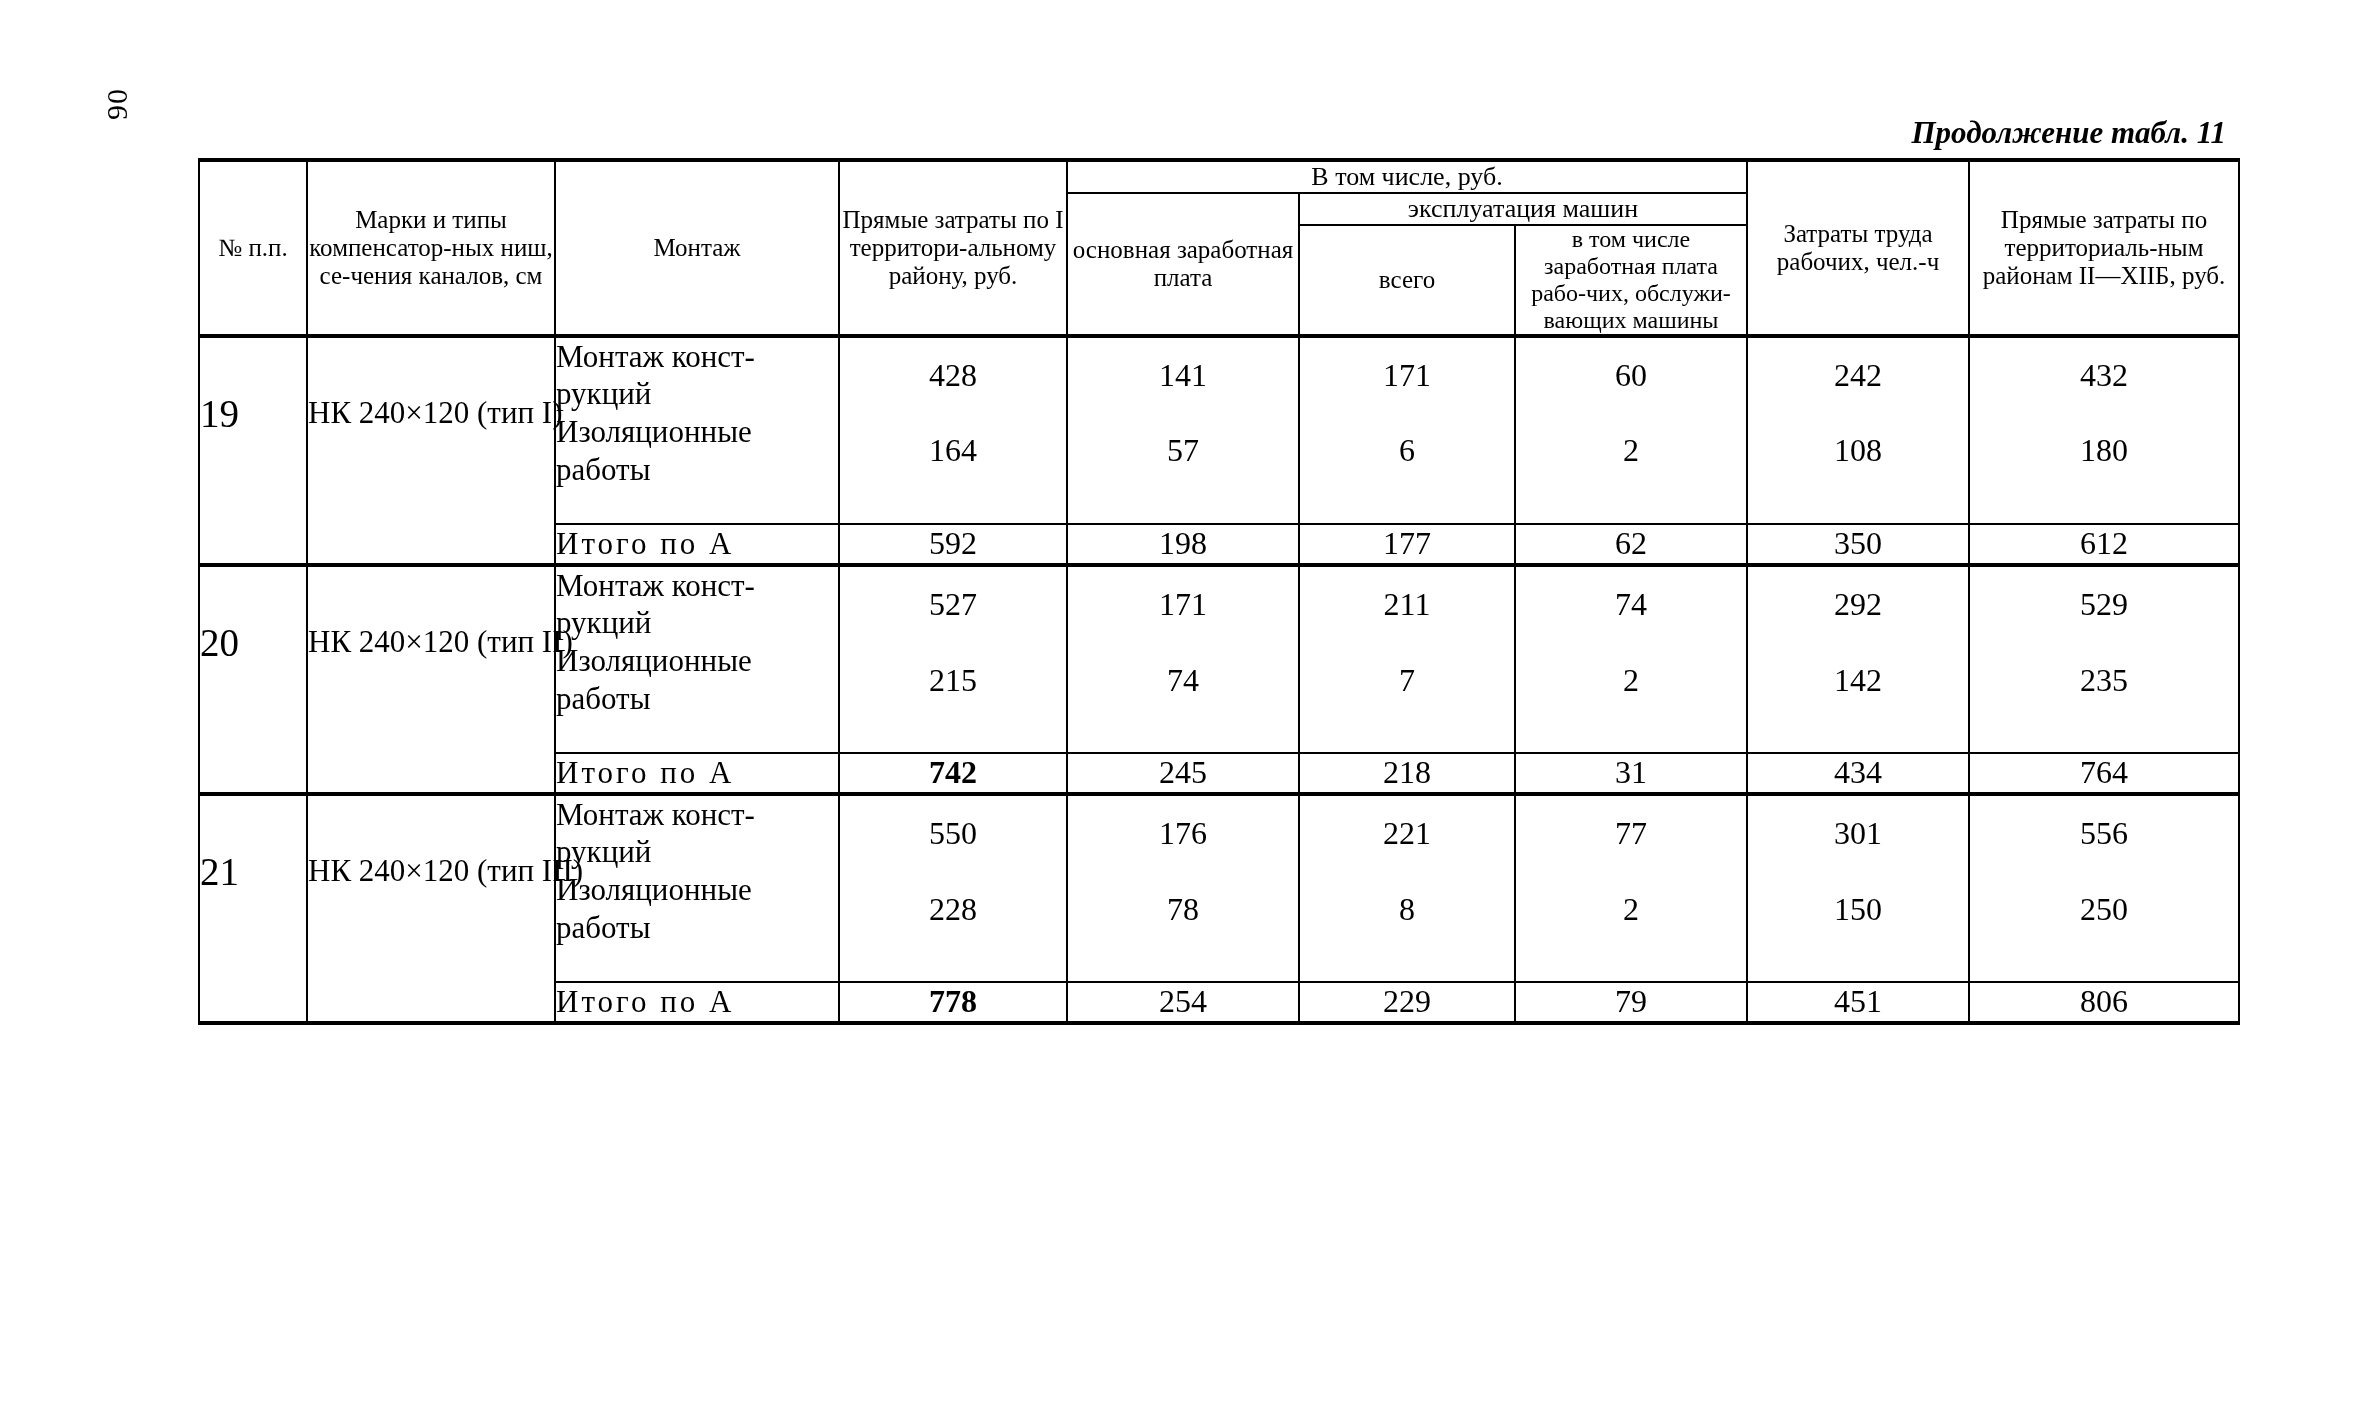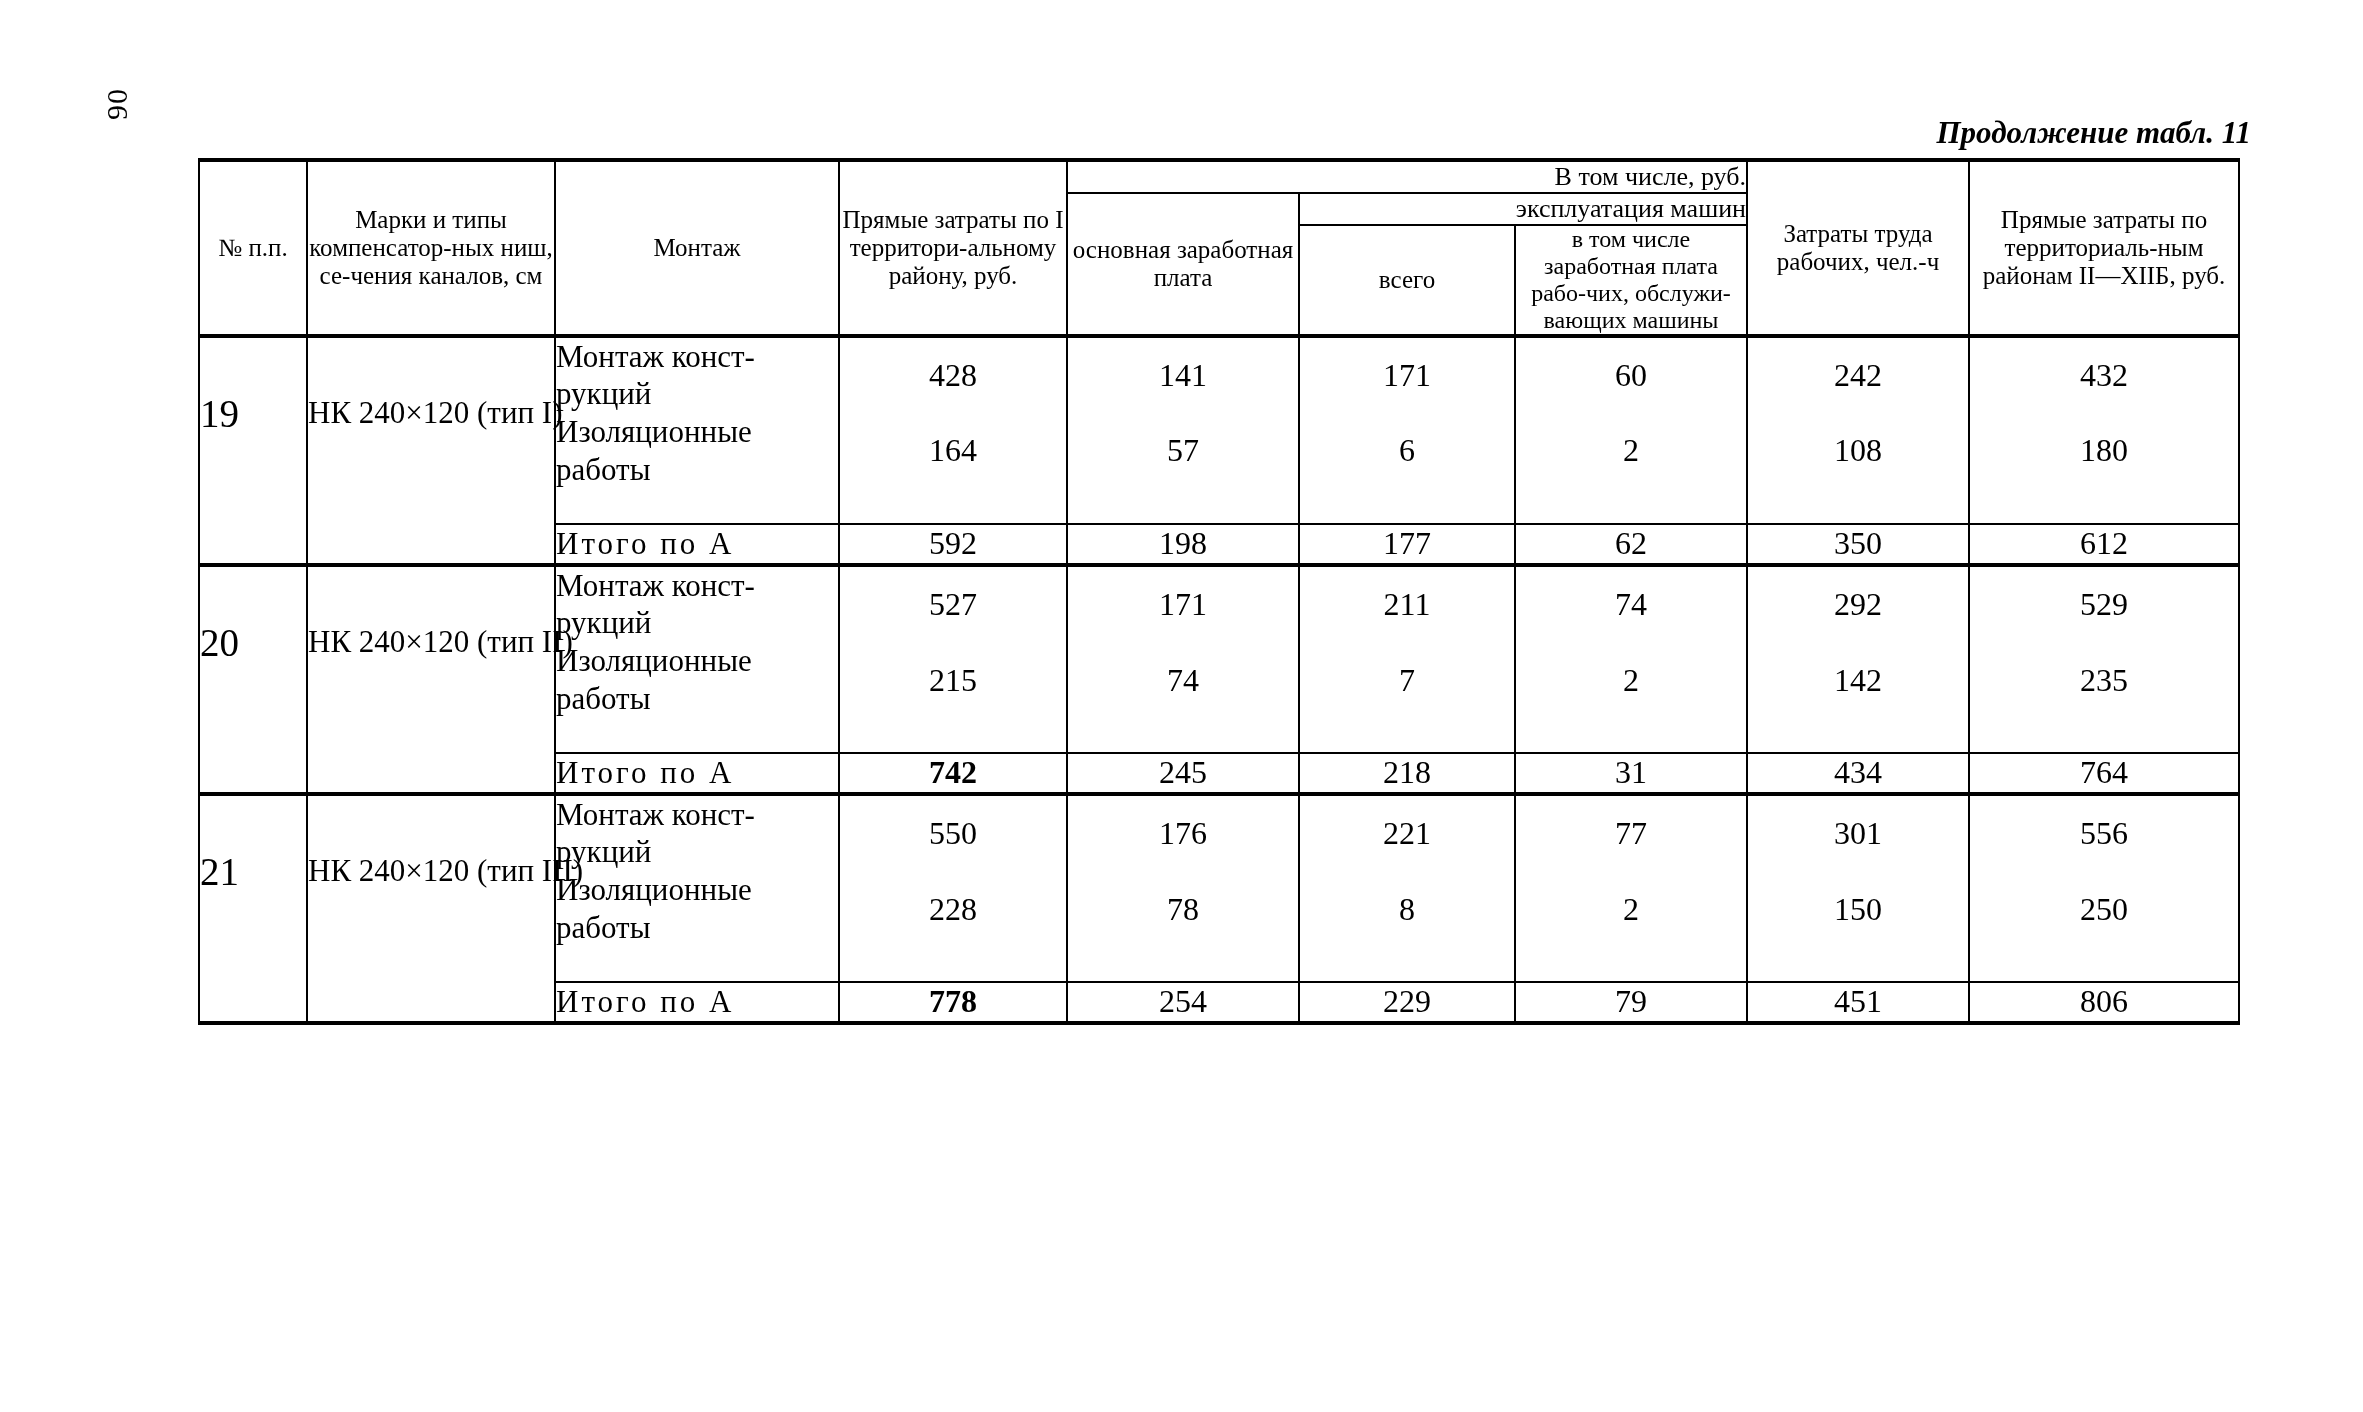--- a/index.html
+++ b/index.html
@@ -30,21 +30,21 @@
     font-size: 30px;
     font-family: "Liberation Serif", serif;
     transform: rotate(-90deg);
     transform-origin: left top;
     letter-spacing: 1px;
   }
 
   
   .continuation {
     position: absolute;
-    right: 112px;
+    right: 137px;
     top: 115px;
     font-size: 31px;
     font-style: italic;
     font-weight: bold;
     font-family: "Liberation Serif", serif;
     white-space: nowrap;
     text-align: center;
   }
 
   .table-wrap {
@@ -91,21 +91,21 @@
     font-size: 25px;
     line-height: 1.12;
     padding: 4px 6px;
     font-family: "Liberation Serif", serif;
   }
   .hdr-cell.small {
     font-size: 24px;
     margin-left: 14px;
   }
   .hdr-span {
-    text-align: right;
+    text-align: center;
     font-size: 26px;
     padding: 8px 4px;
   }
 
   .num {
     text-align: center;
     font-size: 32px;
     font-family: "Liberation Serif", serif;
     padding: 3px 10px;
     white-space: nowrap;

